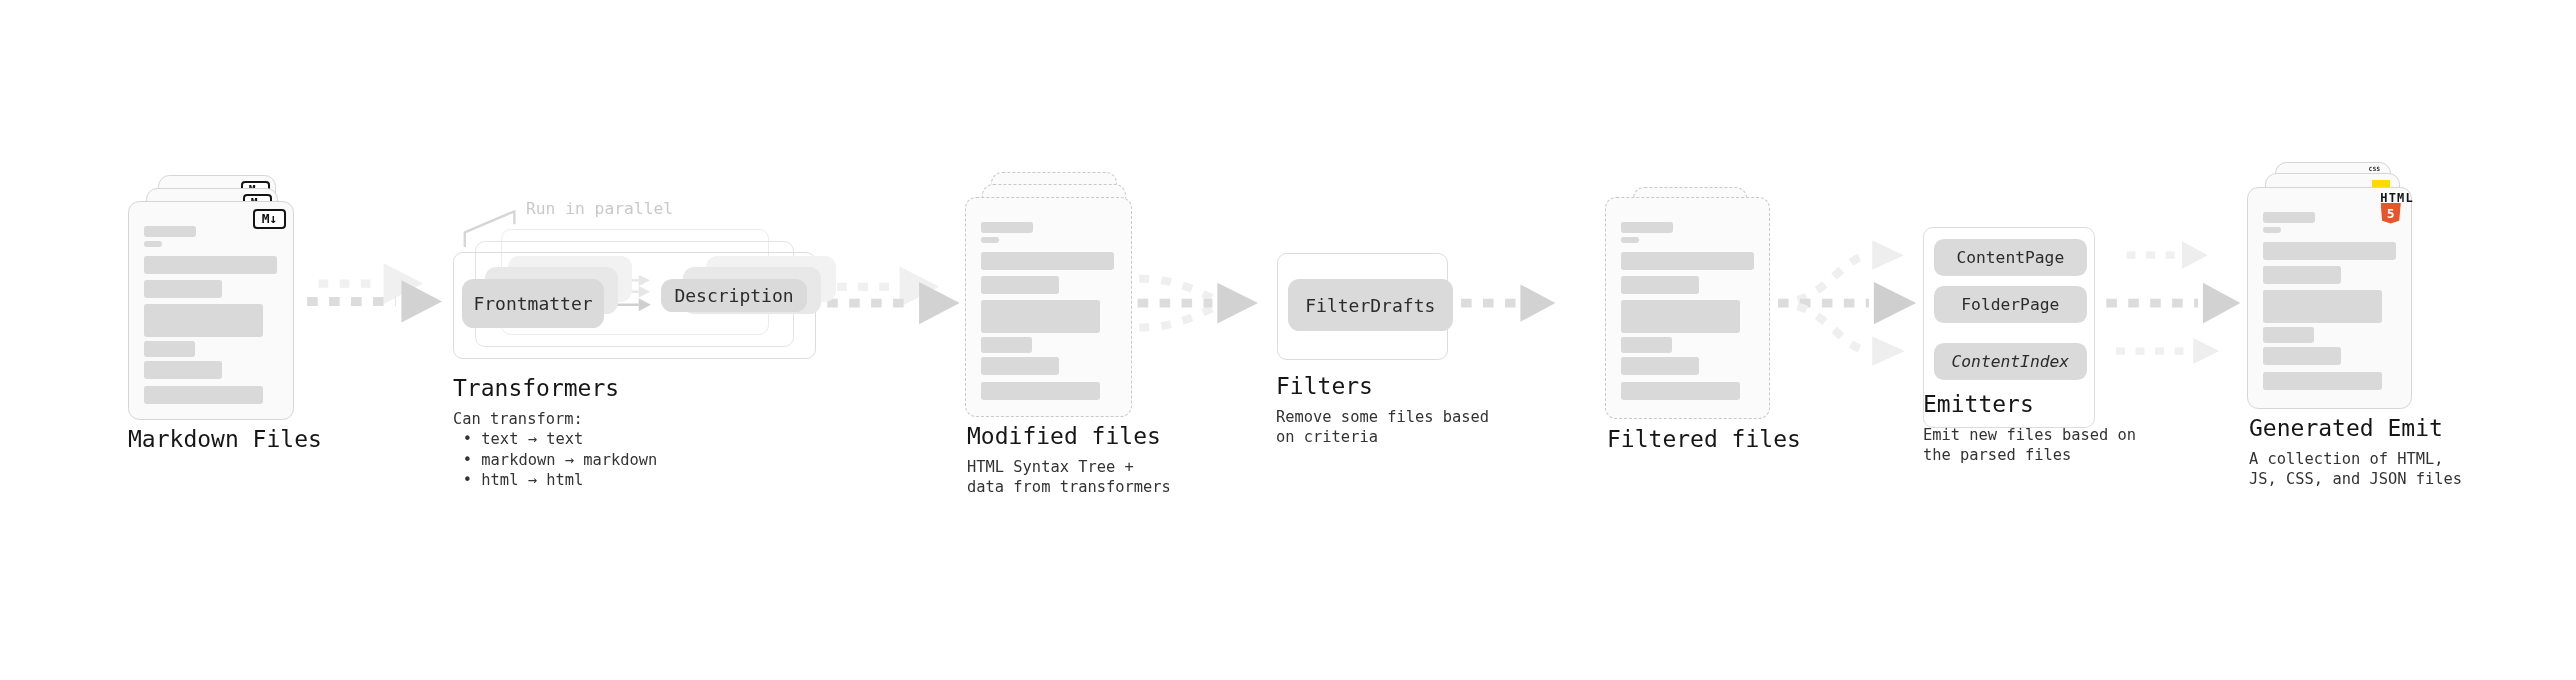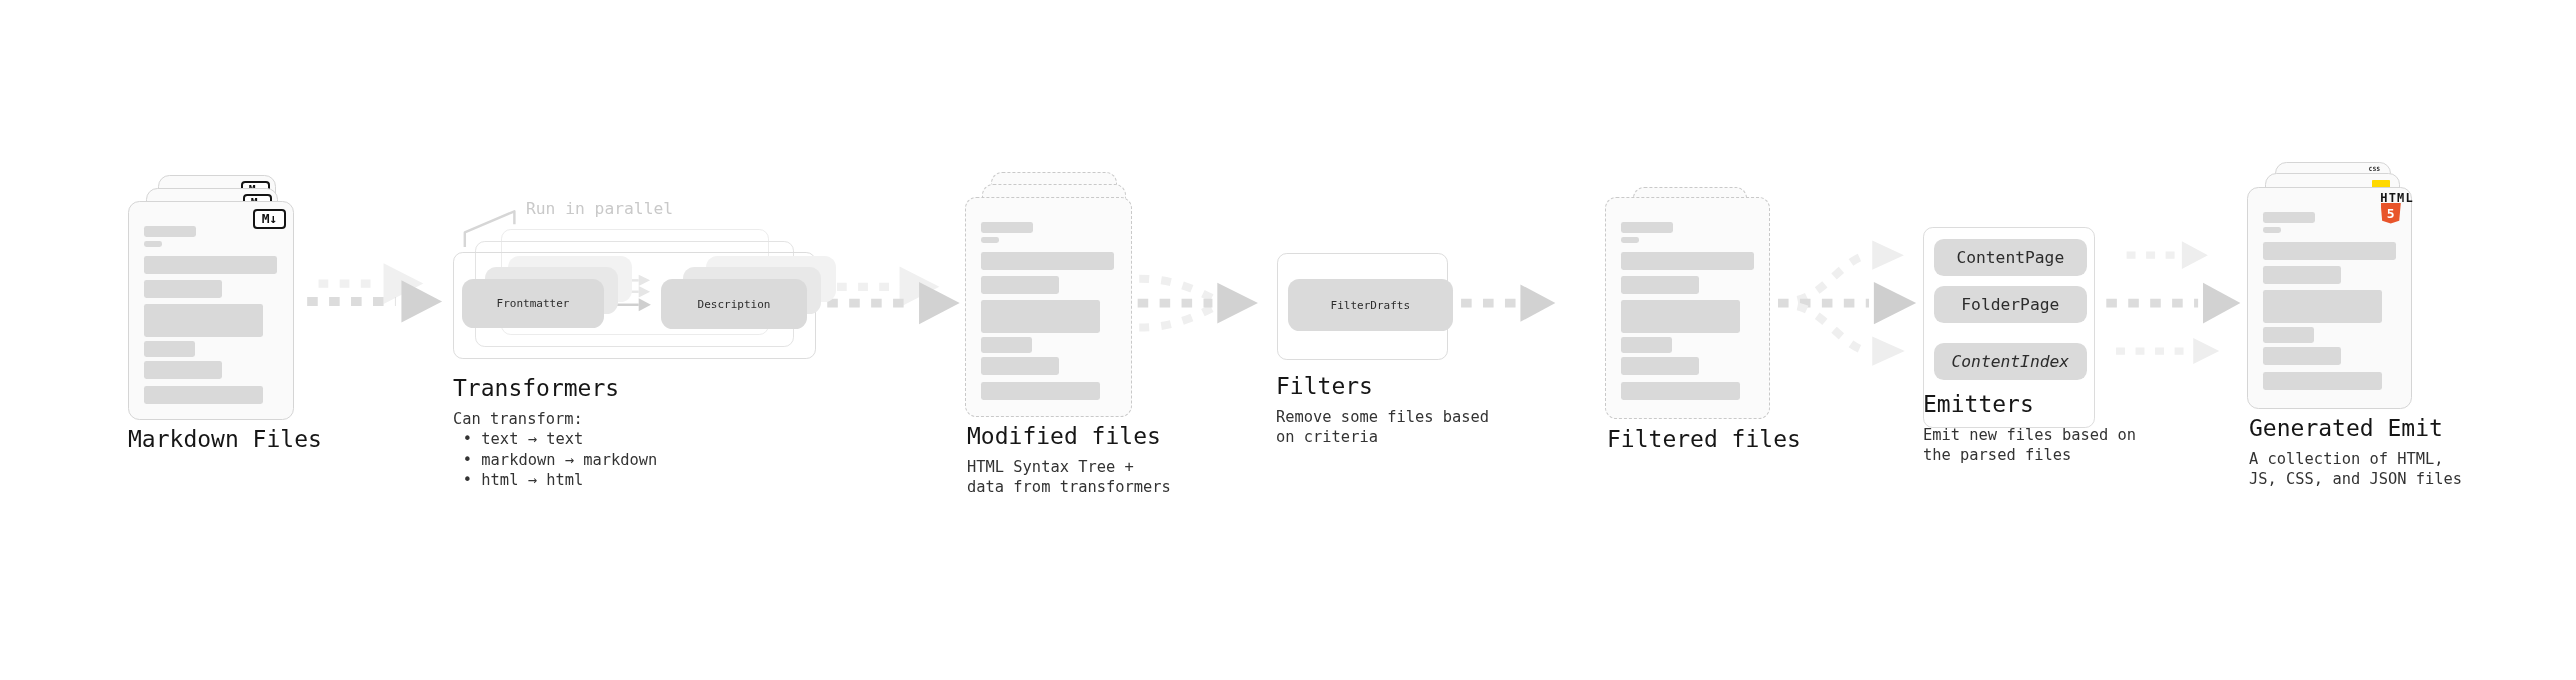--- a/index.html
+++ b/index.html
@@ -29,21 +29,21 @@
     clip-path:polygon(0 0,100% 0,92% 87%,50% 100%,8% 87%);
     display:flex;align-items:center;justify-content:center;color:#fff;font-weight:bold;font-size:13px;}
   .css-badge{position:absolute;top:3.3px;right:7.3px;width:16.3px;text-align:center;}
   .css-badge .css-text{font-size:5.7px;font-weight:bold;color:#151515;line-height:6.5px;letter-spacing:0.4px;}
   .css-badge .css-bar{width:14.6px;height:4.1px;border-radius:0.8px;margin:0.8px auto 0;}
   .js-badge{position:absolute;top:5.7px;right:9px;width:18px;height:9px;border-radius:0.8px;}
   
   .tbox{position:absolute;border:1.6px solid #dcdcdc;border-radius:9.8px;background:transparent;box-sizing:border-box;}
   .obox{position:absolute;border:1.6px solid #dcdcdc;border-radius:9.8px;background:#ffffff;box-sizing:border-box;}
   .pill{position:absolute;border-radius:11.4px;background:#dadada;display:flex;align-items:center;justify-content:center;
-    font-size:11px;color:#2c2c2c;white-space:nowrap;}
+    font-size:18px;color:#2c2c2c;white-space:nowrap;}
   .pill.g2{background:#e8e8e8;}
   .pill.g3{background:#f2f2f2;}
   .epill{position:absolute;left:9.8px;width:153px;height:37px;border-radius:9.8px;background:#dadada;
     display:flex;align-items:center;justify-content:center;font-size:16.3px;color:#2c2c2c;white-space:nowrap;}
   
   .stage-title{position:absolute;font-size:23px;color:#161616;font-weight:500;white-space:nowrap;}
   .stage-desc{position:absolute;font-size:15.4px;line-height:20.3px;color:#333333;white-space:nowrap;}
   .stage-desc .indent{padding-left:9.8px;}
   .callout-label{position:absolute;font-size:16.3px;color:#c9c9c9;white-space:nowrap;}
   svg{position:absolute;left:0;top:0;}
@@ -138,21 +138,21 @@
     <div class="tbox" style="left:501px;top:229px;width:268px;height:106px;border-color:#ececec;"></div>
     <div class="tbox" style="left:475px;top:241px;width:319px;height:106px;border-color:#e3e3e3;"></div>
     <div class="tbox" style="left:453px;top:252px;width:363px;height:107px;"></div>
 
     <div class="pill g3" style="left:508px;top:256px;width:124px;height:46px;"></div>
     <div class="pill g2" style="left:485px;top:267px;width:133px;height:47px;"></div>
     <div class="pill" style="left:462px;top:279px;width:142px;height:49px;">Frontmatter</div>
 
     <div class="pill g3" style="left:706px;top:256px;width:130px;height:46px;"></div>
     <div class="pill g2" style="left:683px;top:267px;width:138px;height:47px;"></div>
-    <div class="pill" style="left:661px;top:279px;width:146px;height:50px;">Description</div>
+    <div class="pill" style="left:661px;top:279px;width:146px;height:33px;">Description</div>
 
     <div class="callout-label" style="left:526px;top:199px;">Run in parallel</div>
 
     <div class="stage-title" style="left:453px;top:375px;">Transformers</div>
     <div class="stage-desc" style="left:453px;top:409px;">
       <div>Can transform:</div>
       <div class="indent">• text → text</div>
       <div class="indent">• markdown → markdown</div>
       <div class="indent">• html → html</div>
     </div>

